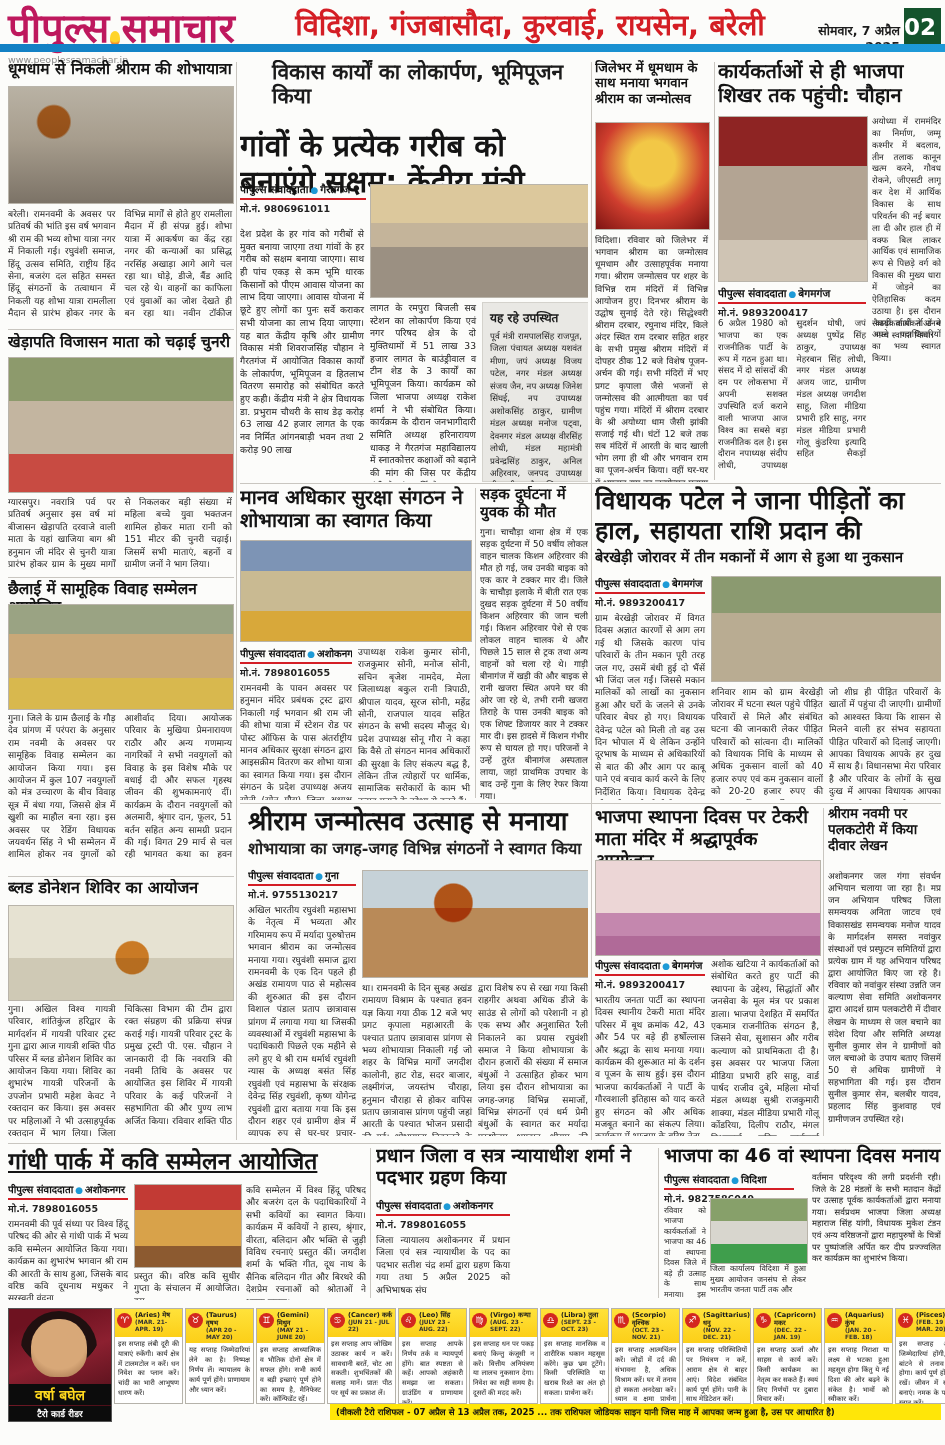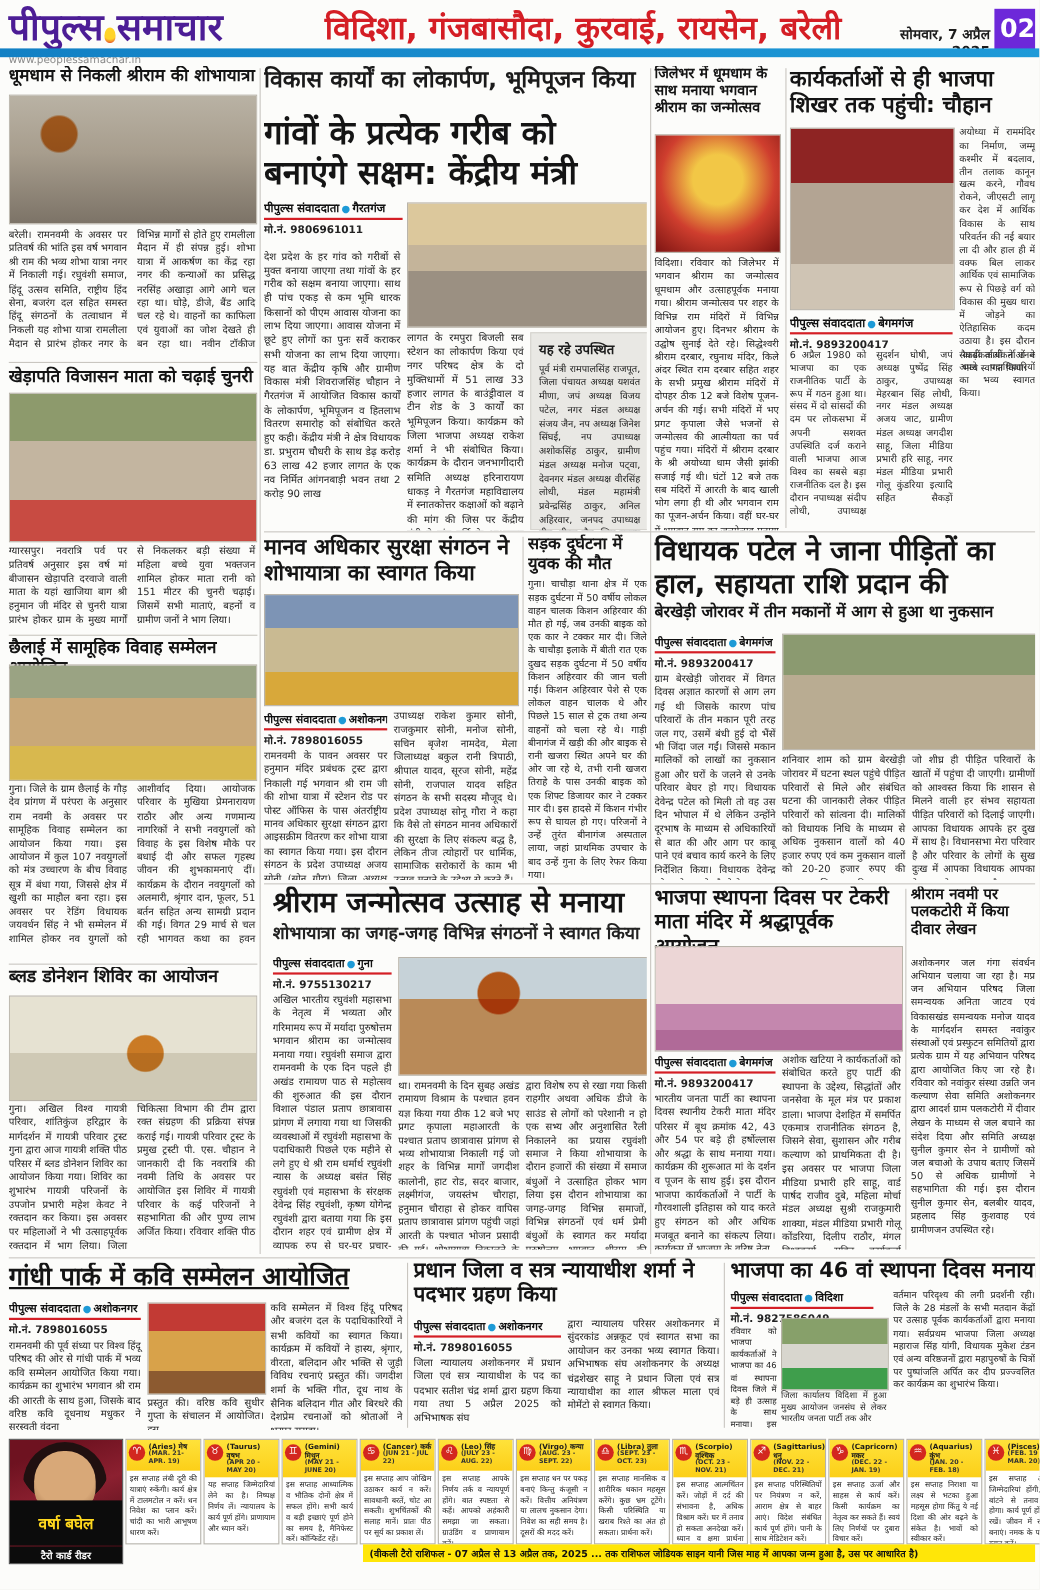--- a/index.html
+++ b/index.html
@@ -15,38 +15,38 @@
   .phone{font-size:9.5px;font-weight:700;color:#222;margin-top:2px;}
   .body-txt{font-size:9px;line-height:1.38;text-align:justify;color:#1e1e1e;}
   .cols2{column-count:2;column-gap:9px;}
   .photo{position:absolute;border:1px solid #b9b4aa;}
   .sep-v{position:absolute;width:1px;background:#c9c6c0;}
   .sep-h{position:absolute;height:1px;background:#c9c6c0;}
   .graybox{background:#e9e8e4;border:1px solid #d4d2cc;padding:6px 7px;}
   .graybox .bx-title{font-size:12px;font-weight:700;margin-bottom:4px;}
   .graybox .bx-body{font-size:8.6px;line-height:1.45;text-align:justify;}
   
-  .logo-line{font-size:34px;font-weight:700;color:#4c1d95;line-height:1;}
+  .logo-line{font-size:40px;font-weight:700;color:#be185d;line-height:1;}
   .bulb{display:inline-block;width:10px;height:14px;border-radius:50% 50% 40% 40%;background:radial-gradient(circle at 50% 35%,#ffd429 55%,#e0352b);margin:0 1px;vertical-align:middle;}
   .site{font-size:9.5px;color:#8a8a8a;}
   .blue-bar{position:absolute;left:0;top:44px;width:945px;height:8px;background:linear-gradient(90deg,#1280c4,#1e9ad8);}
-  .pagebox{position:absolute;background:#6d28d9;color:#fff;font-size:23px;font-weight:700;text-align:right;line-height:38px;}
+  .pagebox{position:absolute;background:#14532d;color:#fff;font-size:23px;font-weight:700;text-align:left;line-height:38px;}
   
   .zrow{position:absolute;display:flex;gap:2px;}
   .zbox{width:67px;border:1px solid #b5b2aa;background:#fff;overflow:hidden;flex:0 0 auto;}
   .zhead{background:linear-gradient(180deg,#ffe23a,#fccf18);padding:2px 2px 2px 2px;min-height:24px;position:relative;}
   .zico{position:absolute;left:2px;top:4px;width:15px;height:15px;border-radius:50%;background:#d3271f;color:#fff;font-size:9px;line-height:15px;text-align:center;}
   .zname{margin-left:18px;font-size:6.6px;font-weight:700;color:#1a1a1a;line-height:1.25;}
   .zdates{margin-left:18px;font-size:5.8px;font-weight:700;color:#333;line-height:1.2;}
   .ztext{padding:3px 3px;font-size:6.9px;line-height:1.42;text-align:justify;color:#222;}
   .zfooter{position:absolute;background:#ffe608;font-size:8.6px;font-weight:700;color:#111;padding:2px 6px;white-space:nowrap;overflow:hidden;}
   .reader{position:absolute;border:1px solid #555;background:linear-gradient(160deg,#6e1220 15%,#8c2030 45%,#3c0a12);}
   .reader .face{position:absolute;left:22px;top:10px;width:56px;height:58px;border-radius:48% 48% 42% 42%;background:radial-gradient(circle at 50% 40%,#d8a878 60%,#9a6a46);}
   .reader .hair{position:absolute;left:12px;top:2px;width:76px;height:74px;border-radius:50%;background:radial-gradient(circle at 50% 20%,#201010 60%,transparent 61%);}
-  .rname{position:absolute;left:0;bottom:16px;width:100%;text-align:center;background:#0c0c0c;color:#ffd81e;font-size:14px;font-weight:700;padding:11px 0;}
+  .rname{position:absolute;left:0;bottom:16px;width:100%;text-align:center;background:#0c0c0c;color:#ffd81e;font-size:14px;font-weight:700;padding:1px 0;}
   .rtitle{position:absolute;left:0;bottom:0;width:100%;text-align:center;background:#0c0c0c;color:#fff;font-size:9px;font-weight:700;padding:1px 0;}
   .capt{font-size:8.6px;font-weight:700;line-height:1.35;color:#1e1e1e;text-align:justify;}
 </style>
 </head>
 <body>
 
 <div id="page">
 
   <div class="abs" style="left:8px;top:8px;width:300px;height:36px;">
     <span class="logo-line">पीपुल्स</span><span class="bulb"></span><span class="logo-line">समाचार</span>
@@ -71,21 +71,21 @@
   <div class="sep-h" style="left:240px;top:803px;width:701px;"></div>
   <div class="sep-h" style="left:8px;top:1143px;width:933px;"></div>
 
   <div class="story" style="left:8px;top:60px;width:226px;height:268px;">
     <div class="hl" style="font-size:15.5px;">धूमधाम से निकली श्रीराम की शोभायात्रा</div>
     <div class="photo" style="left:0;top:26px;width:224px;height:116px;background:linear-gradient(180deg,#b9b2a4 0%,#a79d8d 45%,#7c7367 100%),radial-gradient(circle at 20% 30%,#e0812e 0 8%,transparent 9%);background-blend-mode:multiply;"></div>
     <div class="body-txt cols2 abs" style="left:0;top:148px;width:224px;height:118px;">बरेली। रामनवमी के अवसर पर प्रतिवर्ष की भांति इस वर्ष भगवान श्री राम की भव्य शोभा यात्रा नगर में निकाली गई। रघुवंशी समाज, हिंदू उत्सव समिति, राष्ट्रीय हिंद सेना, बजरंग दल सहित समस्त हिंदू संगठनों के तत्वाधान में निकली यह शोभा यात्रा रामलीला मैदान से प्रारंभ होकर नगर के विभिन्न मार्गों से होते हुए रामलीला मैदान में ही संपन्न हुई। शोभा यात्रा में आकर्षण का केंद्र रहा नगर की कन्याओं का प्रसिद्ध नरसिंह अखाड़ा आगे आगे चल रहा था। घोड़े, डीजे, बैंड आदि चल रहे थे। वाहनों का काफिला एवं युवाओं का जोश देखते ही बन रहा था। नवीन टॉकीज चौराहा पर जैसे ही शोभायात्रा पहुंची तो वार्ड पार्षद सैयद अफजल अली, खालिद ठेकेदार सहित अन्य मुस्लिम समुदाय के लोगों ने भी शोभायात्रा का पुष्प वर्षा कर स्वागत किया।</div>
   </div>
 
   <div class="story" style="left:240px;top:60px;width:348px;height:422px;">
-    <div class="kicker" style="font-size:21px;">विकास कार्यों का लोकार्पण, भूमिपूजन किया</div>
+    <div class="kicker" style="font-size:21px;margin-left:32px;">विकास कार्यों का लोकार्पण, भूमिपूजन किया</div>
     <div class="hl" style="font-size:30px;margin-top:20px;">गांवों के प्रत्येक गरीब को बनाएंगे सक्षम: केंद्रीय मंत्री</div>
     <div class="abs" style="left:0;top:122px;width:126px;">
       <div class="byline"><span>पीपुल्स संवाददाता</span><span class="dot">●</span><span>गैरतगंज</span></div>
       <div class="phone">मो.नं. 9806961011</div>
     </div>
     <div class="photo" style="left:130px;top:124px;width:218px;height:112px;background:linear-gradient(180deg,#dcc89c 0 34%,#c4b49a 34% 55%,#9b9082 55% 100%);"></div>
     <div class="body-txt abs" style="left:0;top:168px;width:124px;height:252px;font-size:9.2px;">देश प्रदेश के हर गांव को गरीबों से मुक्त बनाया जाएगा तथा गांवों के हर गरीब को सक्षम बनाया जाएगा। साथ ही पांच एकड़ से कम भूमि धारक किसानों को पीएम आवास योजना का लाभ दिया जाएगा। आवास योजना में छूटे हुए लोगों का पुनः सर्वे कराकर सभी योजना का लाभ दिया जाएगा। यह बात केंद्रीय कृषि और ग्रामीण विकास मंत्री शिवराजसिंह चौहान ने गैरतगंज में आयोजित विकास कार्यों के लोकार्पण, भूमिपूजन व हितलाभ वितरण समारोह को संबोधित करते हुए कही। केंद्रीय मंत्री ने क्षेत्र विधायक डा. प्रभुराम चौधरी के साथ डेढ़ करोड़ 63 लाख 42 हजार लागत के एक नव निर्मित आंगनबाड़ी भवन तथा 2 करोड़ 90 लाख</div>
     <div class="body-txt abs" style="left:130px;top:242px;width:106px;height:178px;font-size:9.2px;">लागत के रमपुरा बिजली सब स्टेशन का लोकार्पण किया एवं नगर परिषद क्षेत्र के दो मुक्तिधामों में 51 लाख 33 हजार लागत के बाउंड्रीवाल व टीन शेड के 3 कार्यों का भूमिपूजन किया। कार्यक्रम को जिला भाजपा अध्यक्ष राकेश शर्मा ने भी संबोधित किया। कार्यक्रम के दौरान जनभागीदारी समिति अध्यक्ष हरिनारायण धाकड़ ने गैरतगंज महाविद्यालय में स्नातकोत्तर कक्षाओं को बढ़ाने की मांग की जिस पर केंद्रीय मंत्री ने मांग पूर्ति के आश्वासन दिया।</div>
     <div class="graybox abs" style="left:242px;top:242px;width:92px;height:166px;">
       <div class="bx-title">यह रहे उपस्थित</div>
@@ -198,21 +198,20 @@
     <div class="body-txt abs" style="left:238px;top:36px;width:120px;height:116px;">कवि सम्मेलन में विश्व हिंदू परिषद और बजरंग दल के पदाधिकारियों ने सभी कवियों का स्वागत किया। कार्यक्रम में कवियों ने हास्य, श्रृंगार, वीरता, बलिदान और भक्ति से जुड़ी विविध रचनाएं प्रस्तुत कीं। जगदीश शर्मा के भक्ति गीत, दूध नाथ के सैनिक बलिदान गीत और बिरथरे की देशप्रेम रचनाओं को श्रोताओं ने भरपूर सराहा।</div>
   </div>
 
   <div class="story" style="left:376px;top:1144px;width:278px;height:156px;">
     <div class="hl" style="font-size:19px;">प्रधान जिला व सत्र न्यायाधीश शर्मा ने पदभार ग्रहण किया</div>
     <div class="abs" style="left:0;top:54px;width:134px;">
       <div class="byline" style="font-size:10px;"><span>पीपुल्स संवाददाता</span><span class="dot">●</span><span>अशोकनगर</span></div>
       <div class="phone">मो.नं. 7898016055</div>
     </div>
     <div class="body-txt abs" style="left:0;top:90px;width:134px;height:66px;">जिला न्यायालय अशोकनगर में प्रधान जिला एवं सत्र न्यायाधीश के पद का पदभार सतीश चंद्र शर्मा द्वारा ग्रहण किया गया तथा 5 अप्रैल 2025 को अभिभाषक संघ</div>
-    <div class="body-txt abs" style="left:140px;top:54px;width:138px;height:102px;">द्वारा न्यायालय परिसर अशोकनगर में सुंदरकांड अन्नकूट एवं स्वागत सभा का आयोजन कर उनका भव्य स्वागत किया। अभिभाषक संघ अशोकनगर के अध्यक्ष चंद्रशेखर साहू ने प्रधान जिला एवं सत्र न्यायाधीश का शाल श्रीफल माला एवं मोमेंटो से स्वागत किया।</div>
   </div>
 
   <div class="story" style="left:664px;top:1144px;width:277px;height:156px;">
     <div class="hl" style="font-size:19px;white-space:nowrap;">भाजपा का 46 वां स्थापना दिवस मनाया</div>
     <div class="abs" style="left:0;top:28px;width:130px;">
       <div class="byline" style="font-size:10px;"><span>पीपुल्स संवाददाता</span><span class="dot">●</span><span>विदिशा</span></div>
       <div class="phone">मो.नं. 9827586049</div>
     </div>
     <div class="body-txt abs" style="left:0;top:62px;width:42px;height:94px;font-size:7.6px;">रविवार को भाजपा कार्यकर्ताओं ने भाजपा का 46 वां स्थापना दिवस जिले में बड़े ही उत्साह के साथ मनाया। इस दौरान भाजपा कार्यकर्ताओं ने प्रत्येक मतदान केंद्र पर भाजपा का झंडा फहराकर मिष्ठान वितरण किया। भाजपा</div>
     <div class="photo" style="left:46px;top:54px;width:96px;height:64px;background:linear-gradient(180deg,#87a06a 0 35%,#d8d6ce 35% 70%,#3f9e4c 70% 100%);"></div>

